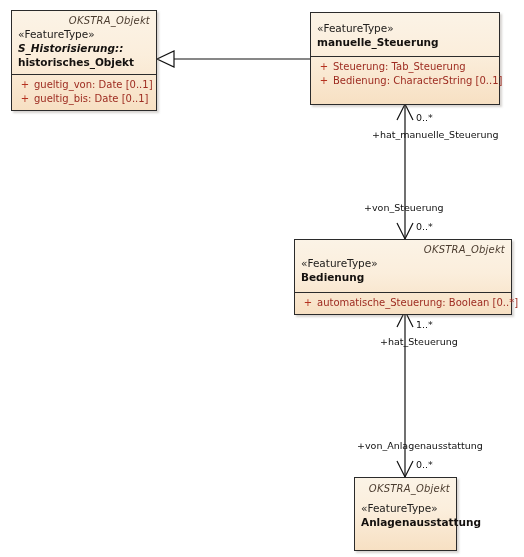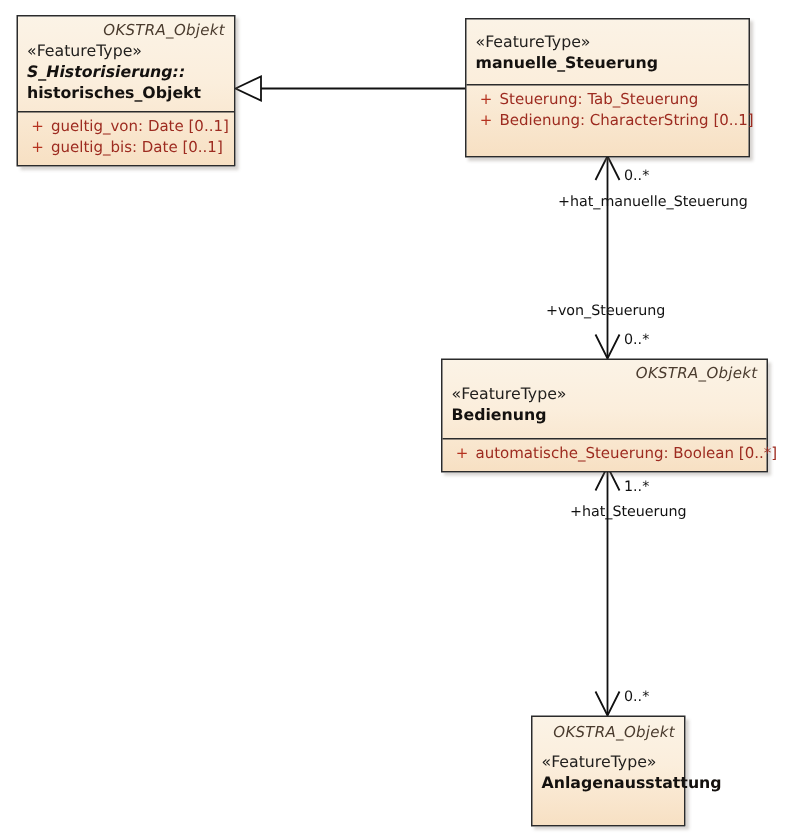--- a/index.html
+++ b/index.html
@@ -198,15 +198,16 @@
 
   <span class="mult-label" style="left:416px; top:112px;">0..*</span>
   <span class="edge-label" style="left:355px; top:129px;margin-left:17px;">+hat_manuelle_Steuerung</span>
 
   <span class="edge-label" style="left:364px; top:202px;">+von_Steuerung</span>
   <span class="mult-label" style="left:416px; top:221px;">0..*</span>
 
   <span class="mult-label" style="left:416px; top:319px;">1..*</span>
   <span class="edge-label" style="left:380px; top:336px;">+hat_Steuerung</span>
 
+  <span class="edge-label" style="left:357px; top:440px;">+von_Anlagenausstattung</span>
   <span class="mult-label" style="left:416px; top:459px;">0..*</span>
 
 </div>
 
 </body></html>

